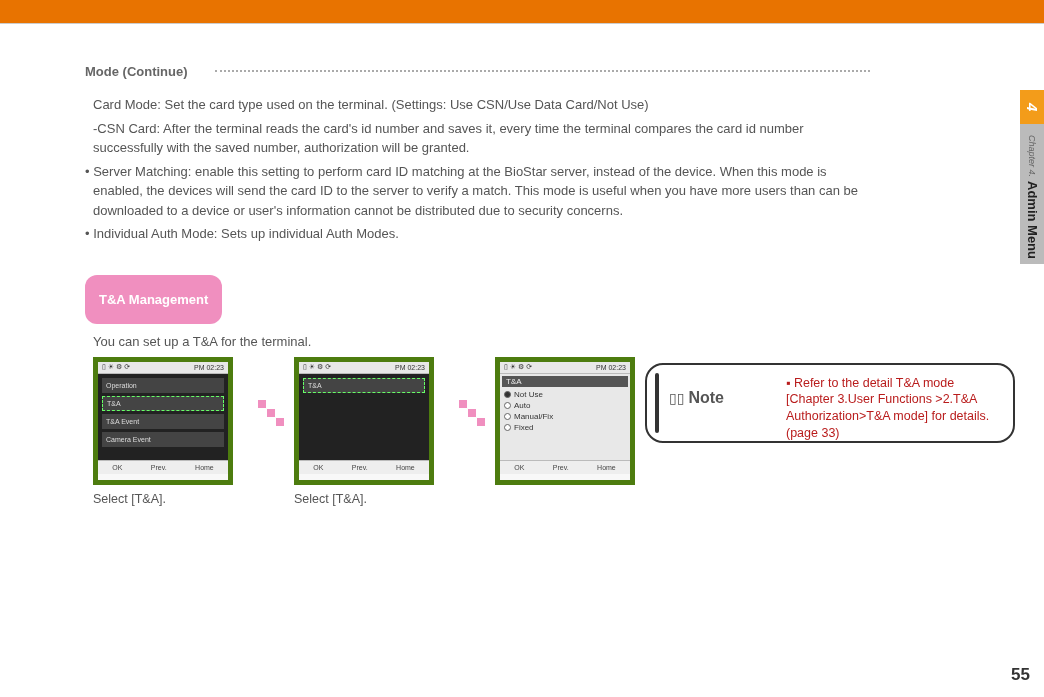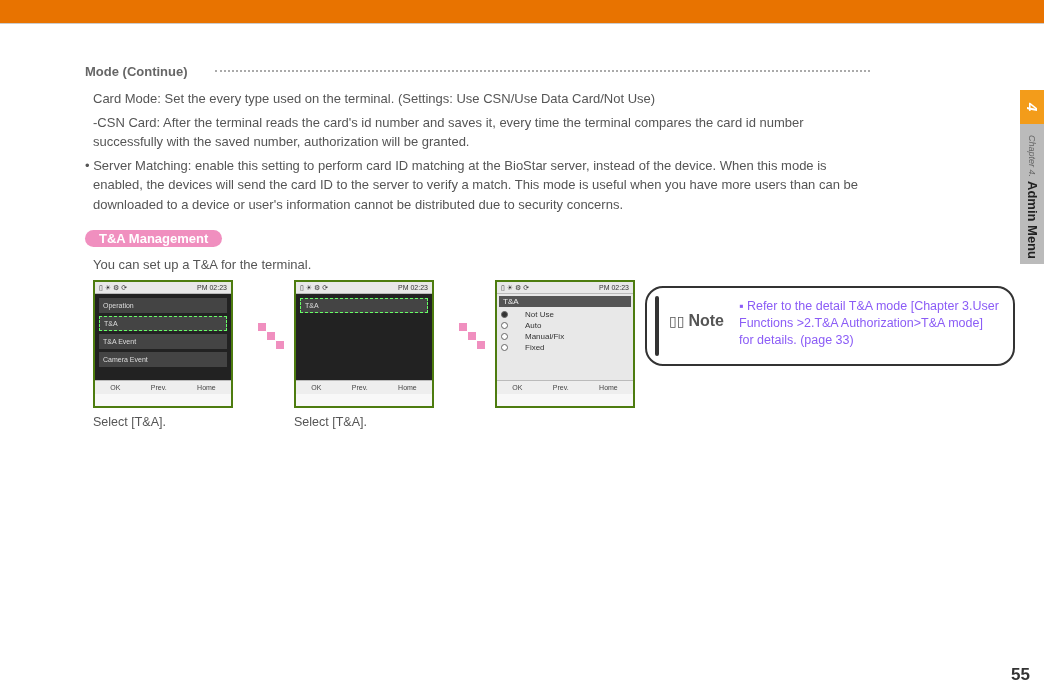--- a/index.html
+++ b/index.html
@@ -17,21 +17,21 @@
     background: #e87300;
     border-bottom: 1px solid #ccc;
   }
   .content {
     padding: 40px 60px 0 85px;
     width: 930px;
   }
   .mode-header {
     font-weight: bold;
     color: #666;
-    margin-bottom: 10px;
+    margin-bottom: 16px;
     position: relative;
   }
   .mode-header .dots {
     position: absolute;
     left: 130px;
     right: 0;
     top: 6px;
     border-top: 2px dotted #aaa;
     height: 0;
   }
@@ -48,42 +48,42 @@
     line-height: 1.5;
   }
   .bullet::before {
     content: "• ";
   }
   .pill {
     display: inline-block;
     background: #f08fbf;
     color: #fff;
     border-radius: 12px;
-    padding: 1px 14px;
+    padding: 17px 14px;
     font-weight: bold;
-    margin-top: 12px;
+    margin-top: 27px;
     margin-bottom: 10px;
   }
   .intro {
     padding-left: 8px;
     margin-bottom: 8px;
   }
   .steps-row {
     display: flex;
     align-items: flex-start;
     gap: 10px;
     padding-left: 8px;
   }
   .step {
     width: 155px;
   }
   .screen {
     width: 140px;
     height: 128px;
-    border: 2px solid #4d7c0f;
+    border: 5px solid #4d7c0f;
     background: #f8f8f8;
     position: relative;
     overflow: hidden;
   }
   .screen-top {
     height: 12px;
     background: #e8e8e8;
     border-bottom: 1px solid #bbb;
     display: flex;
     justify-content: space-between;
@@ -159,21 +159,21 @@
   .note-label-wrap {
     display: flex;
     align-items: center;
     gap: 4px;
     margin-left:10px;
     margin-top:16px;
     min-width:60px;
   }
   .book-icon { font-size: 14px; color:#555; }
   .note-label { font-weight: bold; color: #555; font-size: 16px; }
-  .note-text { font-size: 12.5px; color:#8b5cf6; line-height:1.35; margin-top:2px;}
+  .note-text { font-size: 12.5px; color:#b91c1c; line-height:1.35; margin-top:2px;margin-left:47px;}
   .note-text .sq-bullet::before { content:"▪ "; }
   .side-tab {
     position: absolute;
     right: 0;
     top: 90px;
     width: 24px;
     height: 210px;
   }
   .tab-orange {
     background: #f39c1a;
@@ -213,21 +213,21 @@
   .tna-title {
     background:#555;
     color:#eee;
     font-size:8px;
     padding:1px 4px;
     margin:-2px -2px 3px -2px;
   }
   .opt {
     display:flex;
     align-items:center;
-    gap:17px;
+    gap:3px;
     font-size:8px;
     color:#333;
     margin-bottom:2px;
   }
   .radio { width:7px;height:7px;border-radius:50%;border:1px solid #666;background:#fff; display:inline-block;}
   .radio.on { background:#333; }
 </style>
 </head>
 <body>
 
@@ -241,23 +241,24 @@
   </div>
 </div>
 
 <div class="content">
 
   <div class="mode-header">
     <span>Mode (Continue)</span>
     <span class="dots"></span>
   </div>
 
-  <p class="body-text">Card Mode: Set the every type used on the terminal. (Settings: Use CSN/Use Data Card/Not Use)</p>
+  <p class="body-text">Card Mode: Set the card type used on the terminal. (Settings: Use CSN/Use Data Card/Not Use)</p>
   <p class="body-text">-CSN Card: After the terminal reads the card's id number and saves it, every time the terminal compares the card id number successfully with the saved number, authorization will be granted.</p>
   <p class="bullet">Server Matching: enable this setting to perform card ID matching at the BioStar server, instead of the device. When this mode is enabled, the devices will send the card ID to the server to verify a match. This mode is useful when you have more users than can be downloaded to a device or user's information cannot be distributed due to security concerns.</p>
+  <p class="bullet">Individual Auth Mode: Sets up individual Auth Modes.</p>
 
   <div class="pill">T&amp;A Management</div>
   <p class="intro">You can set up a T&amp;A for the terminal.</p>
 
   <div class="steps-row">
 
     <div class="step">
       <div class="screen">
         <div class="screen-top">
           <span>▯ ☀ ⚙ ⟳</span>

